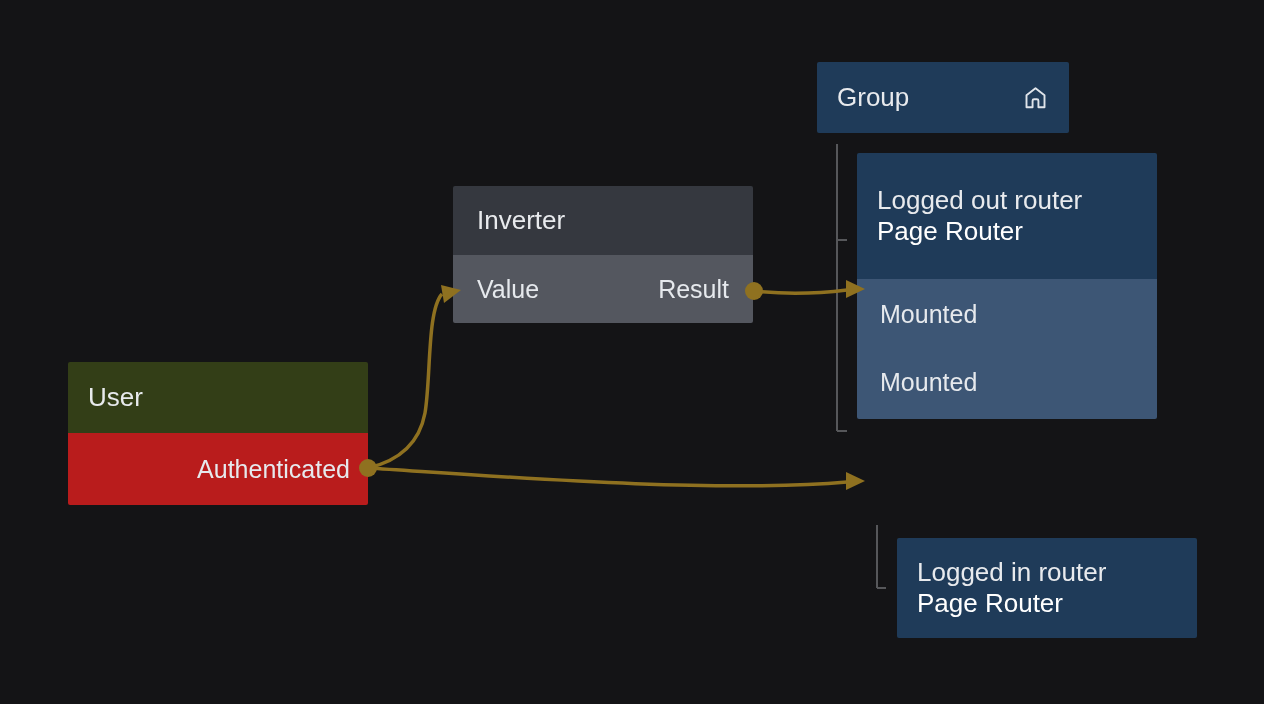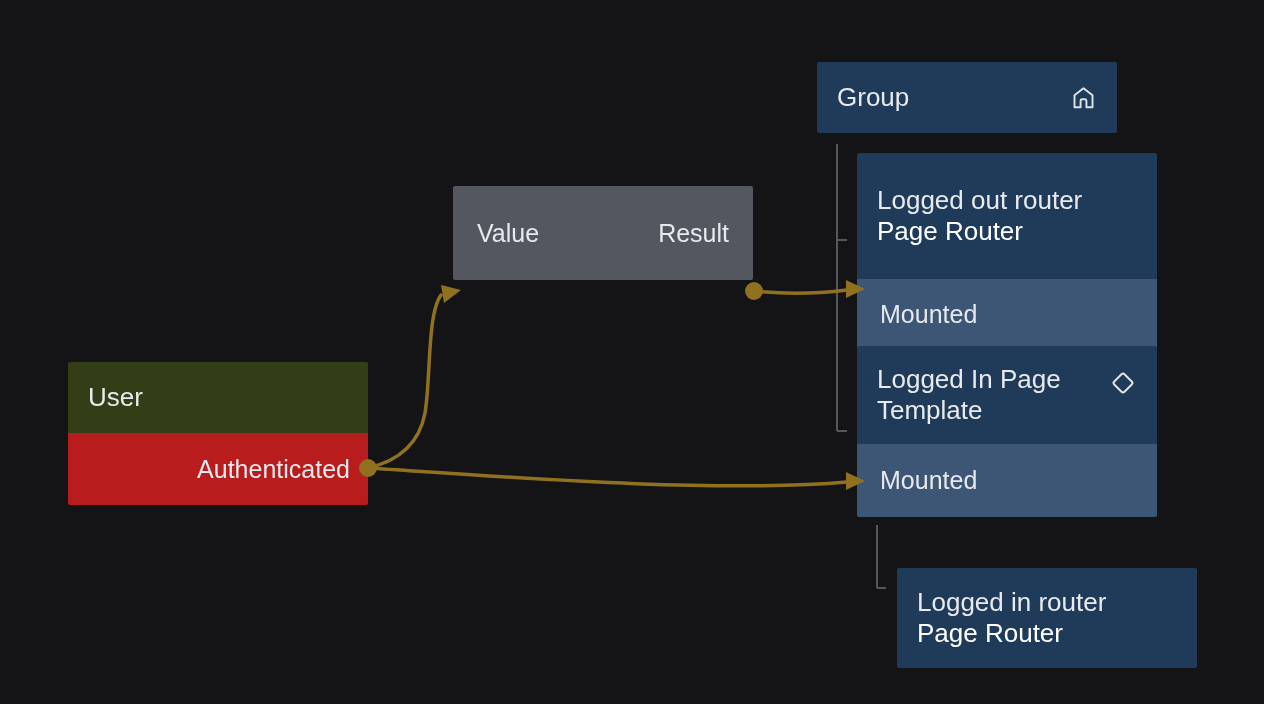--- a/index.html
+++ b/index.html
@@ -22,42 +22,42 @@
     padding:0 23px; font-size:25px; color:#e6e9ed;
   }
   .spacer { flex:1; }
   .hdr-icon { display:flex; align-items:center; margin-left:auto; }
 
   
   .blue .header { background:#1f3b59; }
   .blue .port-row { background:#3d5675; }
   
   .gray .header { background:#35383f; }
-  .gray .port-row { background:#54575f; padding:13px 24px; }
+  .gray .port-row { background:#54575f; padding:0 24px; }
   
   .green .header { background:#333e17; }
   .green .port-row { background:#b91c1c; }
 
-  #node-group            { left:817px; top:62px;  width:300px; }
+  #node-group            { left:817px; top:62px;  width:252px; }
   #node-group .header    { height:71px; }
   #node-logged-out-router{ left:857px; top:153px; width:300px; }
   #node-logged-out-router .header { height:126px; }
   #node-logged-out-router .port-row { height:71px; }
   #node-inverter         { left:453px; top:186px; width:300px; }
   #node-inverter .header { height:69px; padding:0 24px; }
   #node-inverter .port-row { height:68px; }
   #node-user             { left:68px;  top:362px; width:300px; }
   #node-user .header     { height:71px; }
   #node-user .port-row   { height:72px; justify-content:flex-end; padding-right:18px; }
   #node-template         { left:857px; top:346px; width:300px; }
   #node-template .header { height:98px; position:relative; }
   #node-template .title  { max-width:215px; }
   #node-template .hdr-icon { position:absolute; right:20px; top:23px; }
   #node-template .port-row { height:73px; }
-  #node-logged-in-router { left:897px; top:538px; width:300px;margin-top:30px; }
+  #node-logged-in-router { left:897px; top:538px; width:300px; }
   #node-logged-in-router .header { height:100px; }
 
   svg.overlay {
     position:absolute; left:0; top:0; width:1264px; height:704px;
     pointer-events:none;
   }
   .tree-line { stroke:#56575a; stroke-width:2; fill:none; }
   .edge { stroke:#8f7120; stroke-width:3.5; fill:none; }
   .handle { fill:#8f7120; }
   .arrow { fill:#8f7120; }
@@ -84,45 +84,40 @@
         <span class="title">Logged out router</span>
         <span class="subtitle">Page Router</span>
       </span>
     </div>
     <div class="port-row">
       <span>Mounted</span>
     </div>
   </div>
 
   <div class="node gray" id="node-inverter">
+    <div class="header">
+      <span class="title">Inverter</span>
+    </div>
     <div class="port-row">
       <span>Value</span>
       <span class="spacer"></span>
       <span>Result</span>
     </div>
   </div>
 
   <div class="node green" id="node-user">
     <div class="header">
       <span class="title">User</span>
     </div>
     <div class="port-row">
       <span>Authenticated</span>
     </div>
   </div>
 
   <div class="node blue" id="node-template">
-    <div class="header">
-      <span class="title">Logged In Page Template</span>
-      <span class="hdr-icon">
-        <svg width="28" height="28" viewBox="0 0 24 24" fill="none" stroke="#dfe4ea" stroke-width="1.7" stroke-linejoin="round">
-          <rect x="5.8" y="5.8" width="12.4" height="12.4" rx="1.8" transform="rotate(45 12 12)"></rect>
-        </svg>
-      </span>
-    </div>
     <div class="port-row">
       <span>Mounted</span>
     </div>
   </div>
 
   <div class="node blue" id="node-logged-in-router">
     <div class="header">
       <span class="titles">
         <span class="title">Logged in router</span>
         <span class="subtitle">Page Router</span>

